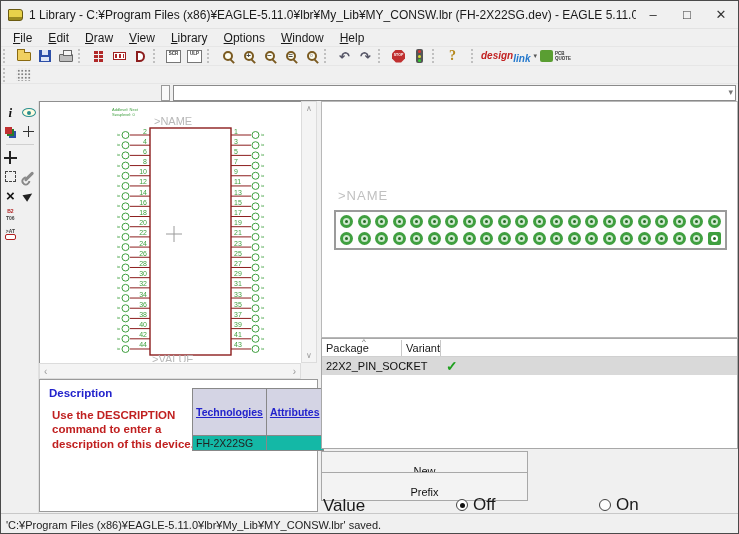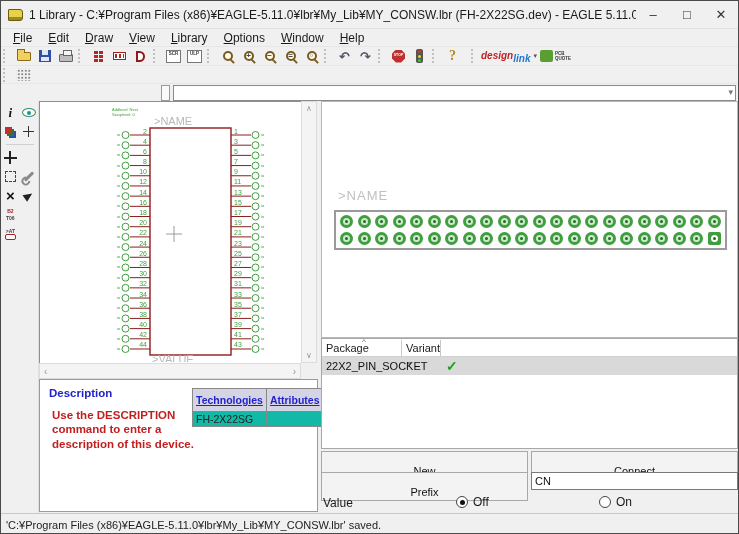--- a/index.html
+++ b/index.html
@@ -81,21 +81,21 @@
   
   .sym-panel{position:absolute;left:38px;top:100px;width:262px;height:262px;background:#fff;border:1px solid #8f8f8f;border-right:none;border-bottom:none;}
   .vscroll{position:absolute;left:300px;top:100px;width:16px;height:262px;background:#f4f4f4;border:1px solid #dcdcdc;display:flex;flex-direction:column;justify-content:space-between;align-items:center;font-size:8px;color:#999;padding:2px 0;}
   .hscroll{position:absolute;left:38px;top:362px;width:262px;height:16px;background:#f4f4f4;border:1px solid #dcdcdc;display:flex;justify-content:space-between;align-items:center;font-size:10px;color:#999;padding:0 4px;}
   .corner{position:absolute;left:300px;top:362px;width:16px;height:16px;background:#f0f0f0;}
   
   .desc-panel{position:absolute;left:38px;top:378px;width:279px;height:133px;background:#fff;border:1px solid #9a9a9a;}
   .desc-link{position:absolute;left:9px;top:8px;font:bold 11.5px/1 "Liberation Sans",sans-serif;color:#2222cc;}
   .desc-body{position:absolute;left:12px;top:28px;width:160px;font:bold 11.5px/1.25 "Liberation Sans",sans-serif;color:#c02020;}
   table.tech{position:absolute;left:152px;top:8px;border-collapse:collapse;font-size:10.5px;}
-  table.tech th{background:#d4d4e4;border:1px solid #888;font-weight:bold;color:#2222cc;text-decoration:underline;padding:5px 3px;text-align:center;}
+  table.tech th{background:#d4d4e4;border:1px solid #888;font-weight:bold;color:#2222cc;text-decoration:underline;padding:17px 3px;text-align:center;}
   table.tech td{border:1px solid #888;padding:1px 3px;height:13px;background:#14b8a6;color:#222;}
   table.tech td.c1{width:74px;} table.tech td.c2{width:42px;}
   
   .pkg-view{position:absolute;left:320px;top:100px;width:417px;height:237px;background:#fff;border:1px solid #b8b8b8;}
   .pkg-name{position:absolute;left:16px;top:86px;font-size:13px;color:#c0c0c0;letter-spacing:1px;}
   .pads-box{position:absolute;left:12px;top:108px;width:393px;height:40px;border:2px solid #9a9a9a;display:flex;flex-direction:column;justify-content:space-evenly;padding:0 4px;background:#fdfdfd;}
   .pad-row{display:flex;justify-content:space-between;}
   .pad{width:13px;height:13px;background:#3f9f3f;border-radius:50%;position:relative;}
   .pad::before{content:"";position:absolute;inset:3px;background:#cfe9cf;border-radius:50%;}
   .pad::after{content:"";position:absolute;left:5px;top:5px;width:3px;height:3px;background:#256b25;border-radius:50%;}
@@ -109,21 +109,21 @@
   .pt-v1{position:absolute;left:79px;top:1px;height:16px;border-left:1px solid #c8c8c8;}
   .pt-v2{position:absolute;left:118px;top:1px;height:16px;border-left:1px solid #c8c8c8;}
   .pt-row{position:absolute;left:0;top:18px;width:100%;height:18px;background:#d9d9d9;text-align:right;}
   .pt-c1{position:absolute;left:4px;top:3px;color:#111;} .pt-c2{position:absolute;left:85px;top:3px;color:#111;}
   .pt-check{position:absolute;left:124px;top:1px;color:#1fa01f;font-weight:bold;font-size:14px;}
   
   .btn{position:absolute;height:29px;background:#f3f3f3;border:1px solid #a8a8a8;font:11px "Liberation Sans",sans-serif;color:#111;padding:13px;}
   .b-new{left:320px;top:450px;width:207px;} .b-connect{left:530px;top:450px;width:207px;}
   .b-prefix{left:320px;top:471px;width:207px;}
   .prefix-field{position:absolute;left:530px;top:471px;width:207px;height:18px;background:#fff;border:1px solid #7a7a7a;font-size:11px;line-height:16px;padding:0 3px;color:#111;}
-  .value-row{position:absolute;left:320px;top:492px;width:417px;height:18px;font-size:12px;}
+  .value-row{position:absolute;left:320px;top:492px;width:417px;height:18px;font-size:17px;}
   .value-label{position:absolute;left:2px;top:3px;}
   .vopt{position:absolute;top:2px;display:flex;align-items:center;gap:5px;}
   .radio{width:12px;height:12px;border:1px solid #444;border-radius:50%;background:#fff;position:relative;display:inline-block;}
   .radio.sel::after{content:"";position:absolute;inset:2.5px;background:#111;border-radius:50%;}
   
   .statusbar{position:absolute;left:0;top:512px;width:100%;height:22px;background:#f0f0f0;border-top:1px solid #c8c8c8;font-size:11px;display:flex;align-items:center;padding-left:5px;color:#222;}
 </style>
 </head>
 <body>
 
@@ -661,23 +661,21 @@
       <span class="pt-v2"></span>
     </div>
     <div class="pt-row">
       <span class="pt-c1">22X2_PIN_SOCKET</span>
       <span class="pt-c2">''</span>
       <span class="pt-check">✓</span>
     </div>
   </div>
 
   <button class="btn b-new">New</button>
-  <button class="btn b-connect">Connect</button>
   <button class="btn b-prefix">Prefix</button>
-  <div class="prefix-field">CN</div>
 
   <div class="value-row">
     <span class="value-label">Value</span>
     <div class="vopt" id="vopt0" style="left:135px">
         <span class="radio sel"></span>
         <span>Off</span>
       </div>
     <div class="vopt" id="vopt1" style="left:278px">
         <span class="radio"></span>
         <span>On</span>

